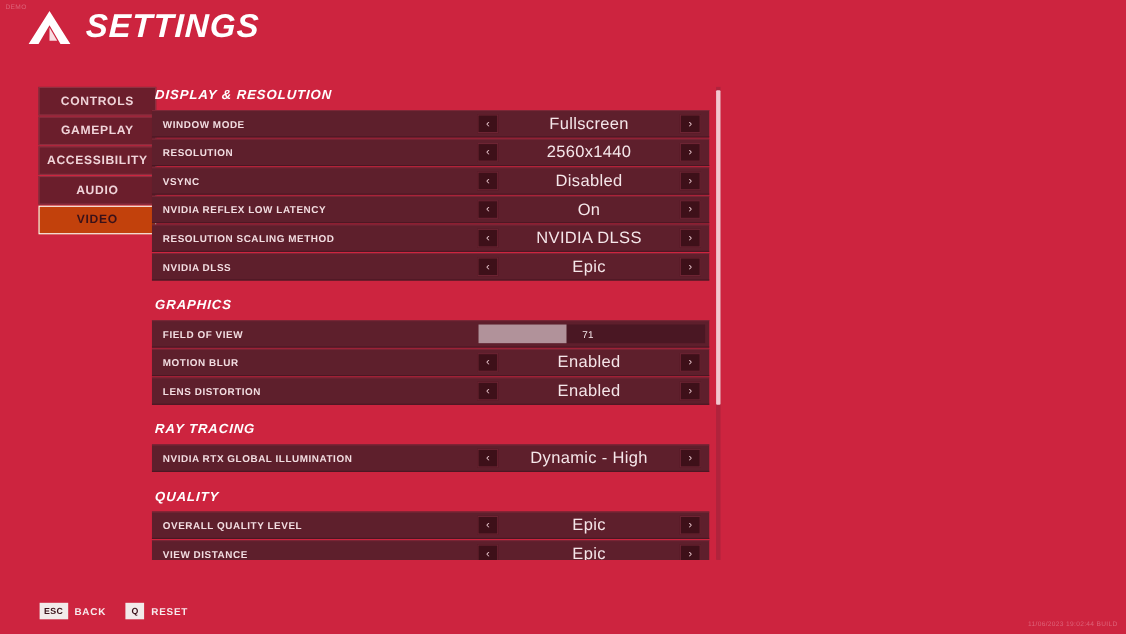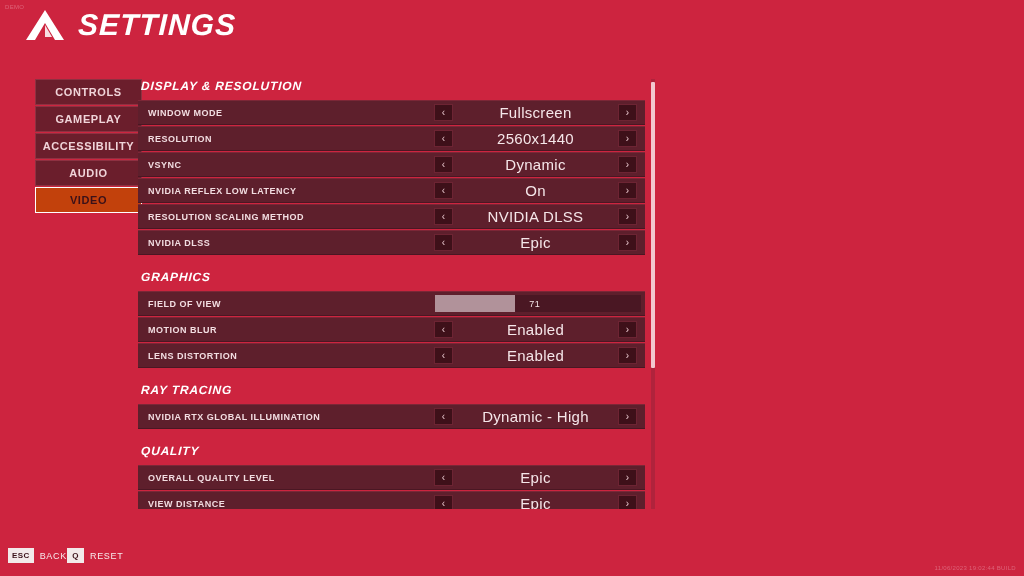--- a/index.html
+++ b/index.html
@@ -198,42 +198,43 @@
     left: 0;
     width: 4px;
     height: 286px;
     background: #f3c7cf;
     border-radius: 1px;
   }
 
   
   .footer {
     position: absolute;
-    left: 8px;
+    left: 36px;
     bottom: 13px;
     display: flex;
     align-items: center;
+    gap: 18px;
   }
   .hint { display: flex; align-items: center; gap: 6px; }
   .key-badge {
     min-width: 17px;
     height: 15px;
     padding: 0 4px;
     background: #f2eaea;
     color: #3a1119;
     font-size: 8px;
     font-weight: bold;
     letter-spacing: 0.4px;
     display: flex;
     align-items: center;
     justify-content: center;
   }
   .hint-label {
     font-size: 9px;
-    font-weight: normal;
+    font-weight: bold;
     letter-spacing: 0.7px;
     color: #f7e9ec;
     text-transform: uppercase;
   }
 </style>
 </head>
 <body>
 
 <div class="corner-text corner-tl">DEMO</div>
 <div class="corner-text corner-br">11/06/2023 19:02:44  BUILD</div>
@@ -277,21 +278,21 @@
           </div>
           <div class="row">
             <div class="row-label">RESOLUTION</div>
             <div class="arrow-btn arrow-left">‹</div>
             <div class="row-value">2560x1440</div>
             <div class="arrow-btn arrow-right">›</div>
           </div>
           <div class="row">
             <div class="row-label">VSYNC</div>
             <div class="arrow-btn arrow-left">‹</div>
-            <div class="row-value">Dynamic</div>
+            <div class="row-value">Disabled</div>
             <div class="arrow-btn arrow-right">›</div>
           </div>
           <div class="row">
             <div class="row-label">NVIDIA REFLEX LOW LATENCY</div>
             <div class="arrow-btn arrow-left">‹</div>
             <div class="row-value">On</div>
             <div class="arrow-btn arrow-right">›</div>
           </div>
           <div class="row">
             <div class="row-label">RESOLUTION SCALING METHOD</div>

